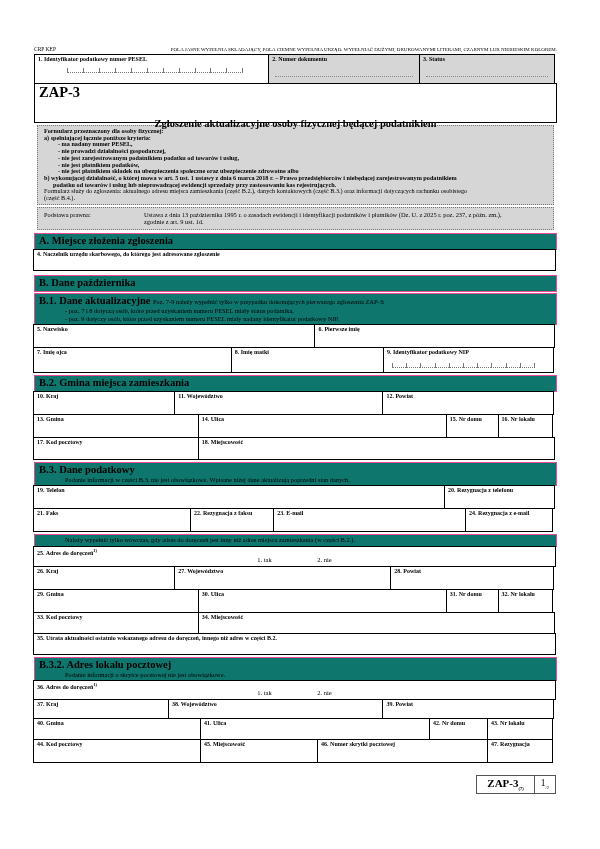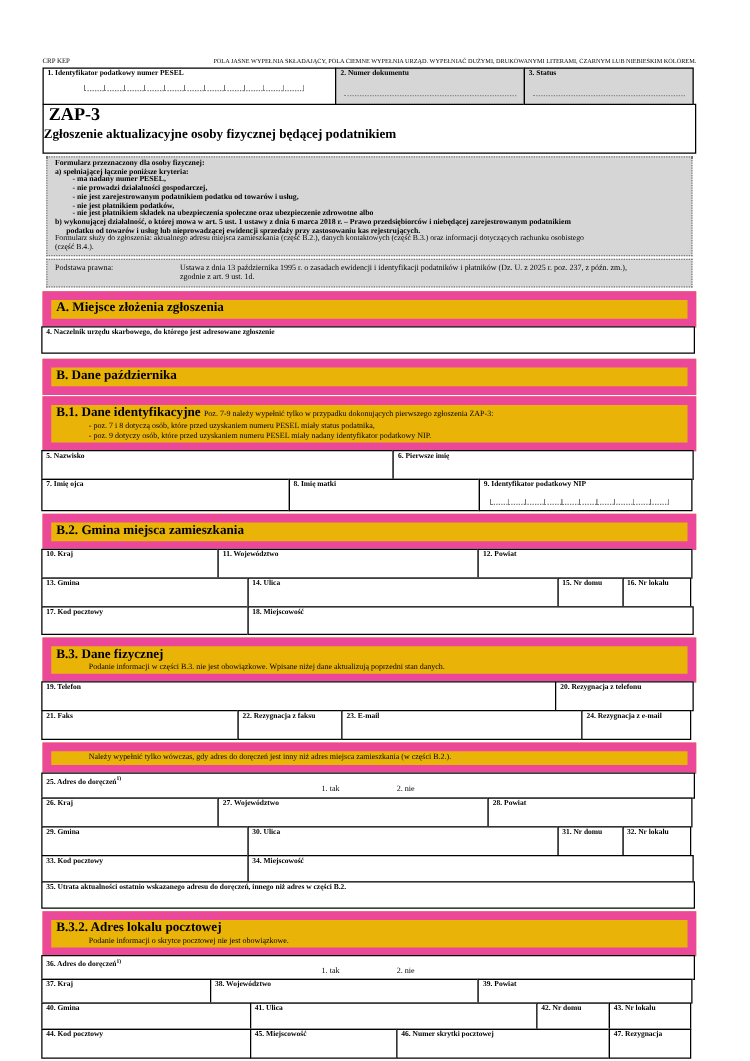--- a/index.html
+++ b/index.html
@@ -14,31 +14,31 @@
   .hbox.gray{background:#d6d6d6;}
   .lbl{display:block;font-size:6px;font-weight:bold;line-height:1.15;padding:1px 0 0 3px;white-space:nowrap;overflow:hidden;}
   .dotline{border-bottom:1px dotted #888;height:13px;margin:0 6px;}
   .comb{display:flex;margin:5px 25px 0 32px;}
   .comb span{flex:1;height:4px;border-left:1px solid #777;border-bottom:1px dotted #777;}
   .comb span:last-child{border-right:1px solid #777;}
   .comb.nip{margin:7px 18px 0 8px;}
   
   .title-block{border:1px solid #000;margin-top:-1px;height:40px;box-sizing:border-box;background:#fff;}
   .zap{font-size:14.5px;font-weight:bold;padding:1px 0 0 4px;line-height:1.1;}
-  .main-title{font-weight:bold;font-size:10.5px;margin-top:1px;}
+  .main-title{text-align:center;font-weight:bold;font-size:10.5px;margin-top:17px;}
   
   .grayblock{background:#d6d6d6;border:1px dotted #777;margin:2px 3px 0;padding:2px 6px;box-sizing:border-box;}
   .instructions{font-size:6.2px;line-height:6.7px;}
   .instructions .b{font-weight:bold;}
   .ind1{padding-left:14px;}
   .ind2{padding-left:9px;}
   .legal{display:flex;font-size:6.4px;line-height:7.6px;padding:3px 6px;}
   .legal .lab{width:100px;flex:none;}
   
-  .sec{background:#eab308;border:7px solid #ec4899;margin-top:2px;padding:1px 4px 2px;box-sizing:border-box;}
+  .sec{background:#0f766e;border:1px solid #ec4899;margin-top:2px;padding:1px 4px 2px;box-sizing:border-box;}
   .sec .t{font-weight:bold;font-size:10.5px;line-height:1.15;}
   .sec .inote{font-weight:normal;font-size:6.4px;}
   .sec .n{font-size:6.4px;line-height:7.4px;padding-left:26px;}
   
   .frow{display:flex;}
   .fcell{position:relative;background:#fff;border:1px solid #000;margin:-1px 0 0 -1px;box-sizing:border-box;}
   .opts{position:absolute;left:0;right:0;top:9px;text-align:center;font-size:6.5px;}
   .opts .opt1{margin-right:44px;}
   sup{font-size:4.5px;}
   
@@ -119,21 +119,21 @@
       <span class="lbl">4. Naczelnik urzędu skarbowego, do którego jest adresowane zgłoszenie</span>
     </div>
   </div>
 
   <div class="sec" style="margin-top:4px;">
     <div class="t">B. Dane października</div>
   </div>
 
   <div class="sec" style="margin-top:1px;">
     <div class="t">
-      <span>B.1. Dane identyfikacyjne</span>
+      <span>B.1. Dane aktualizacyjne</span>
       <span class="inote">Poz. 7-9 należy wypełnić tylko w przypadku dokonujących pierwszego zgłoszenia ZAP-3:</span>
     </div>
     <div class="n">- poz. 7 i 8 dotyczą osób, które przed uzyskaniem numeru PESEL miały status podatnika,</div>
     <div class="n">- poz. 9 dotyczy osób, które przed uzyskaniem numeru PESEL miały nadany identyfikator podatkowy NIP.</div>
   </div>
   <div class="frow">
     <div class="fcell" style="width:54%;height:24px;">
         <span class="lbl">5. Nazwisko</span>
       </div>
     <div class="fcell" style="width:46%;height:24px;">
@@ -195,21 +195,21 @@
   <div class="frow">
     <div class="fcell" style="width:31.7%;height:23px;">
         <span class="lbl">17. Kod pocztowy</span>
       </div>
     <div class="fcell" style="width:68.3%;height:23px;">
         <span class="lbl">18. Miejscowość</span>
       </div>
   </div>
 
   <div class="sec">
-    <div class="t">B.3. Dane fizycznej</div>
+    <div class="t">B.3. Dane podatkowy</div>
     <div class="n">Podanie informacji w części B.3. nie jest obowiązkowe. Wpisane niżej dane aktualizują poprzedni stan danych.</div>
   </div>
   <div class="frow">
     <div class="fcell" style="width:78.8%;height:24px;">
         <span class="lbl">19. Telefon</span>
       </div>
     <div class="fcell" style="width:21.2%;height:24px;">
         <span class="lbl">20. Rezygnacja z telefonu</span>
       </div>
   </div>

